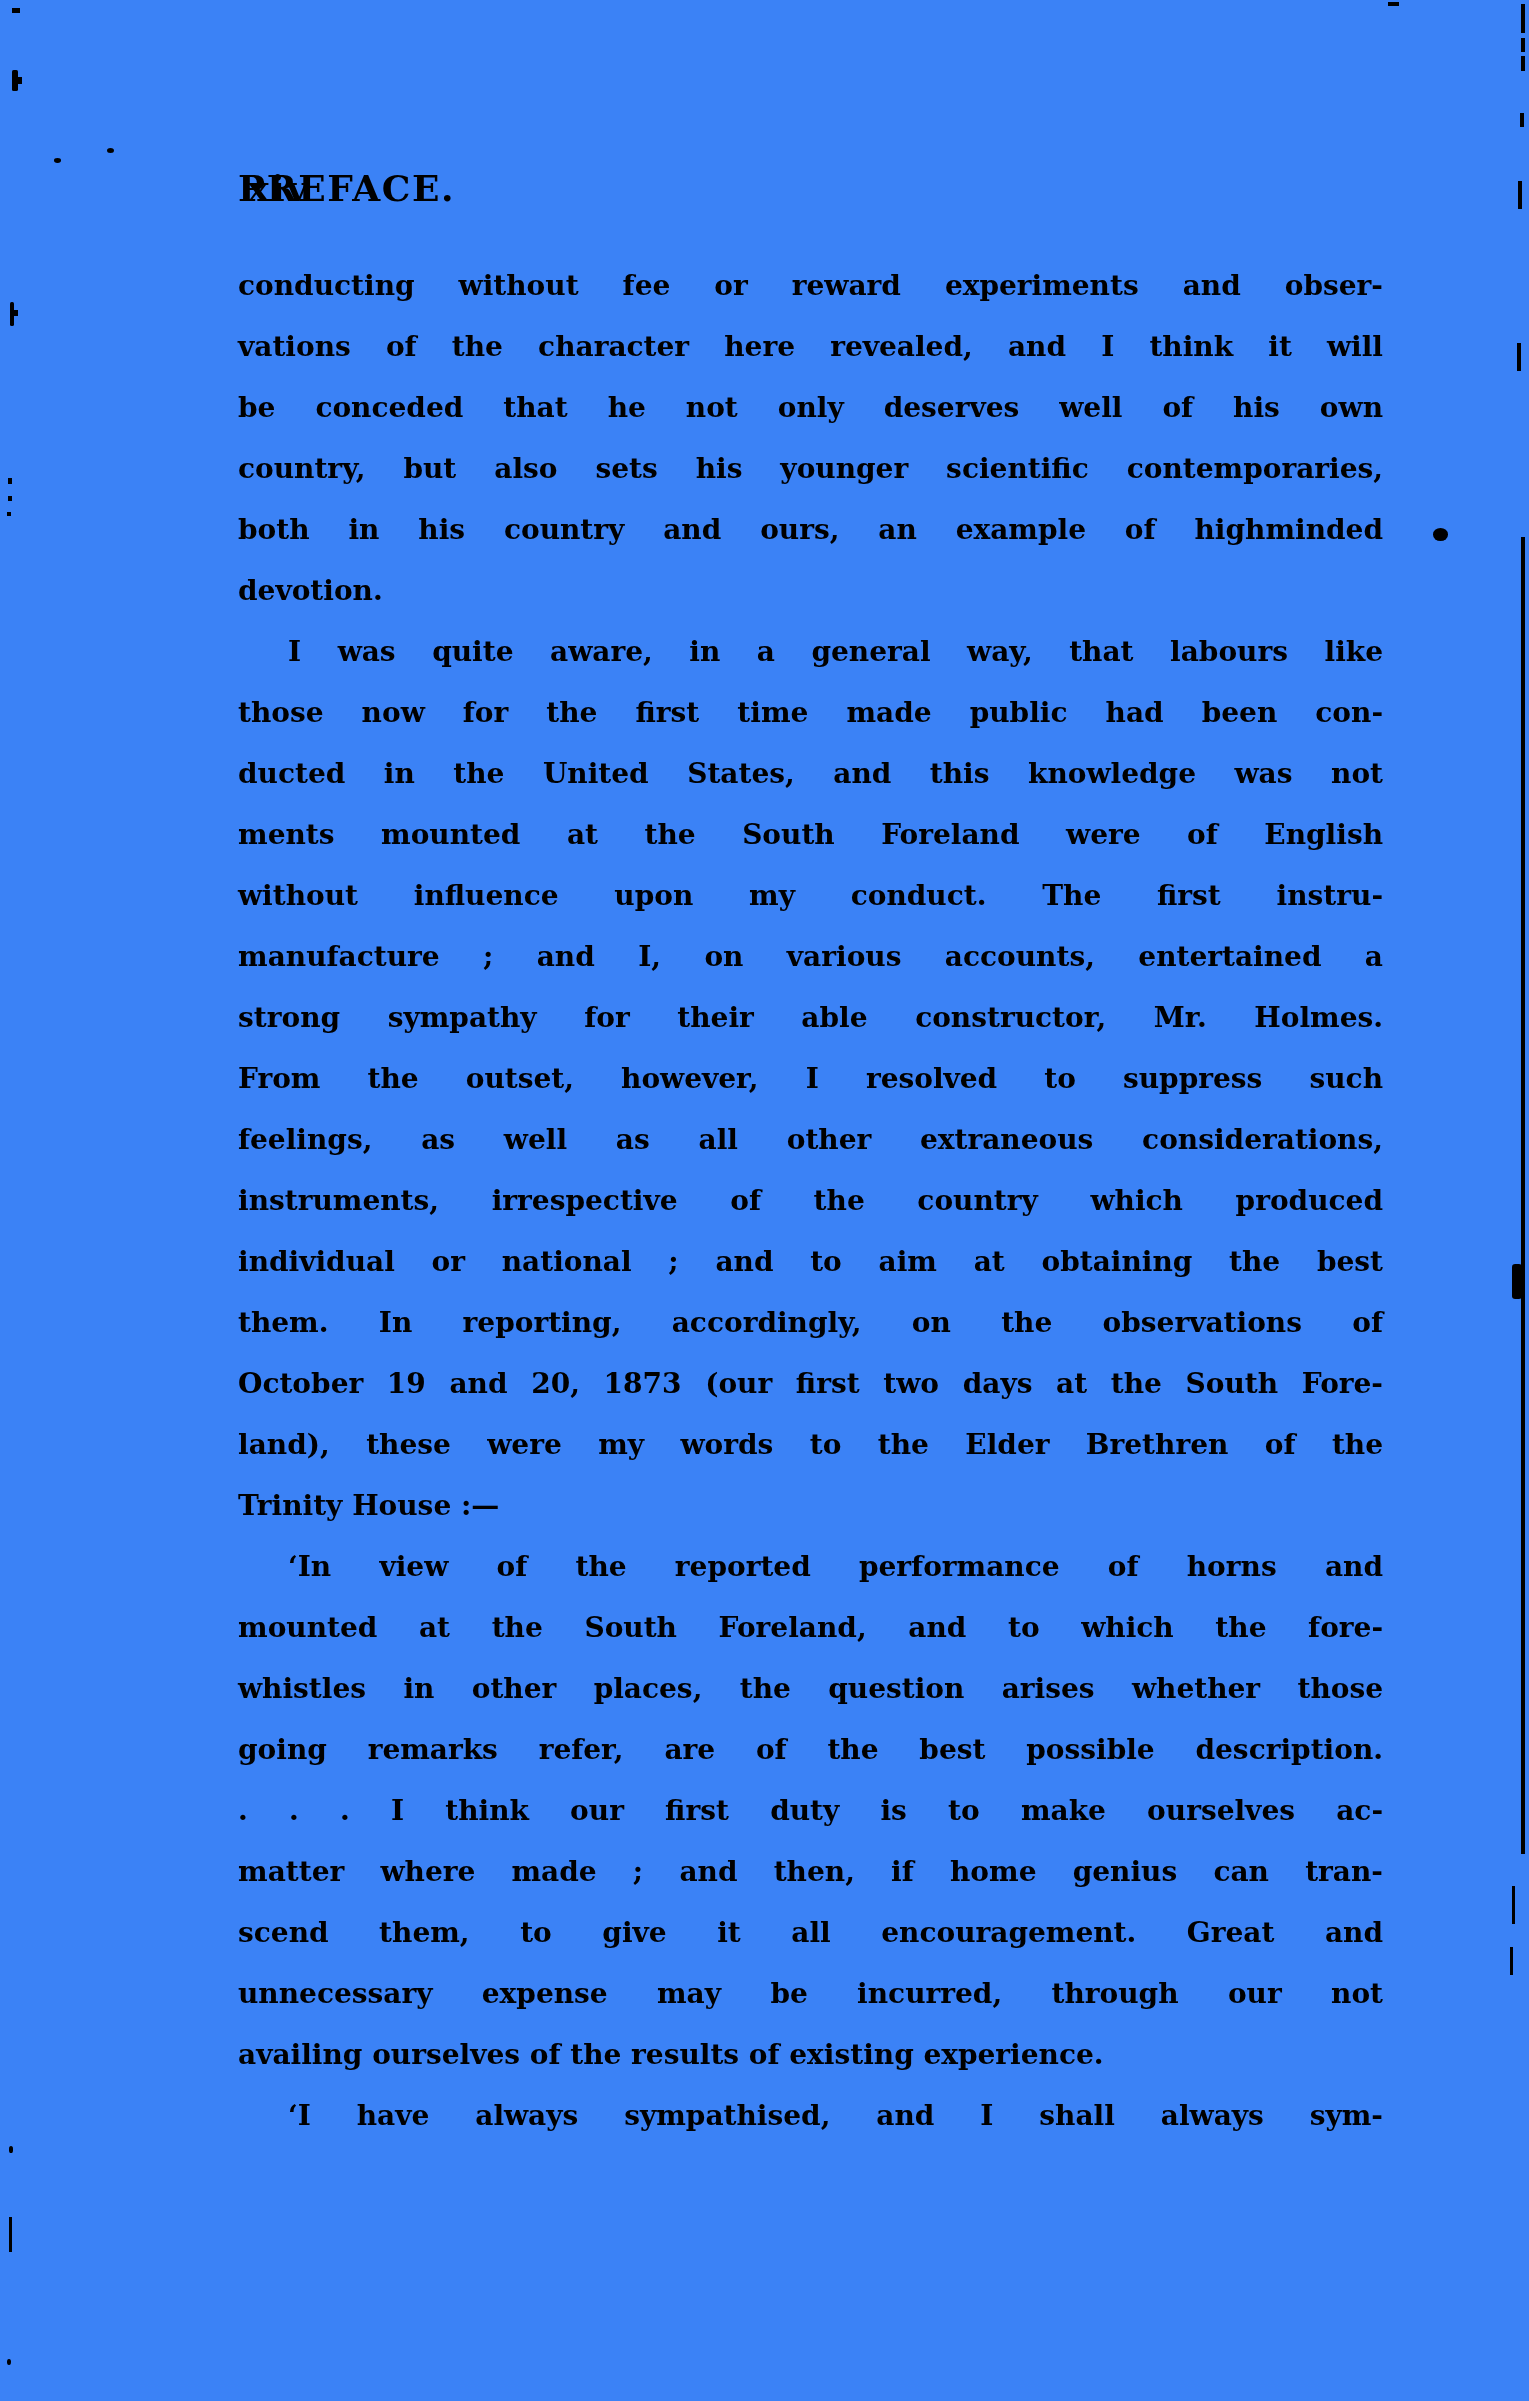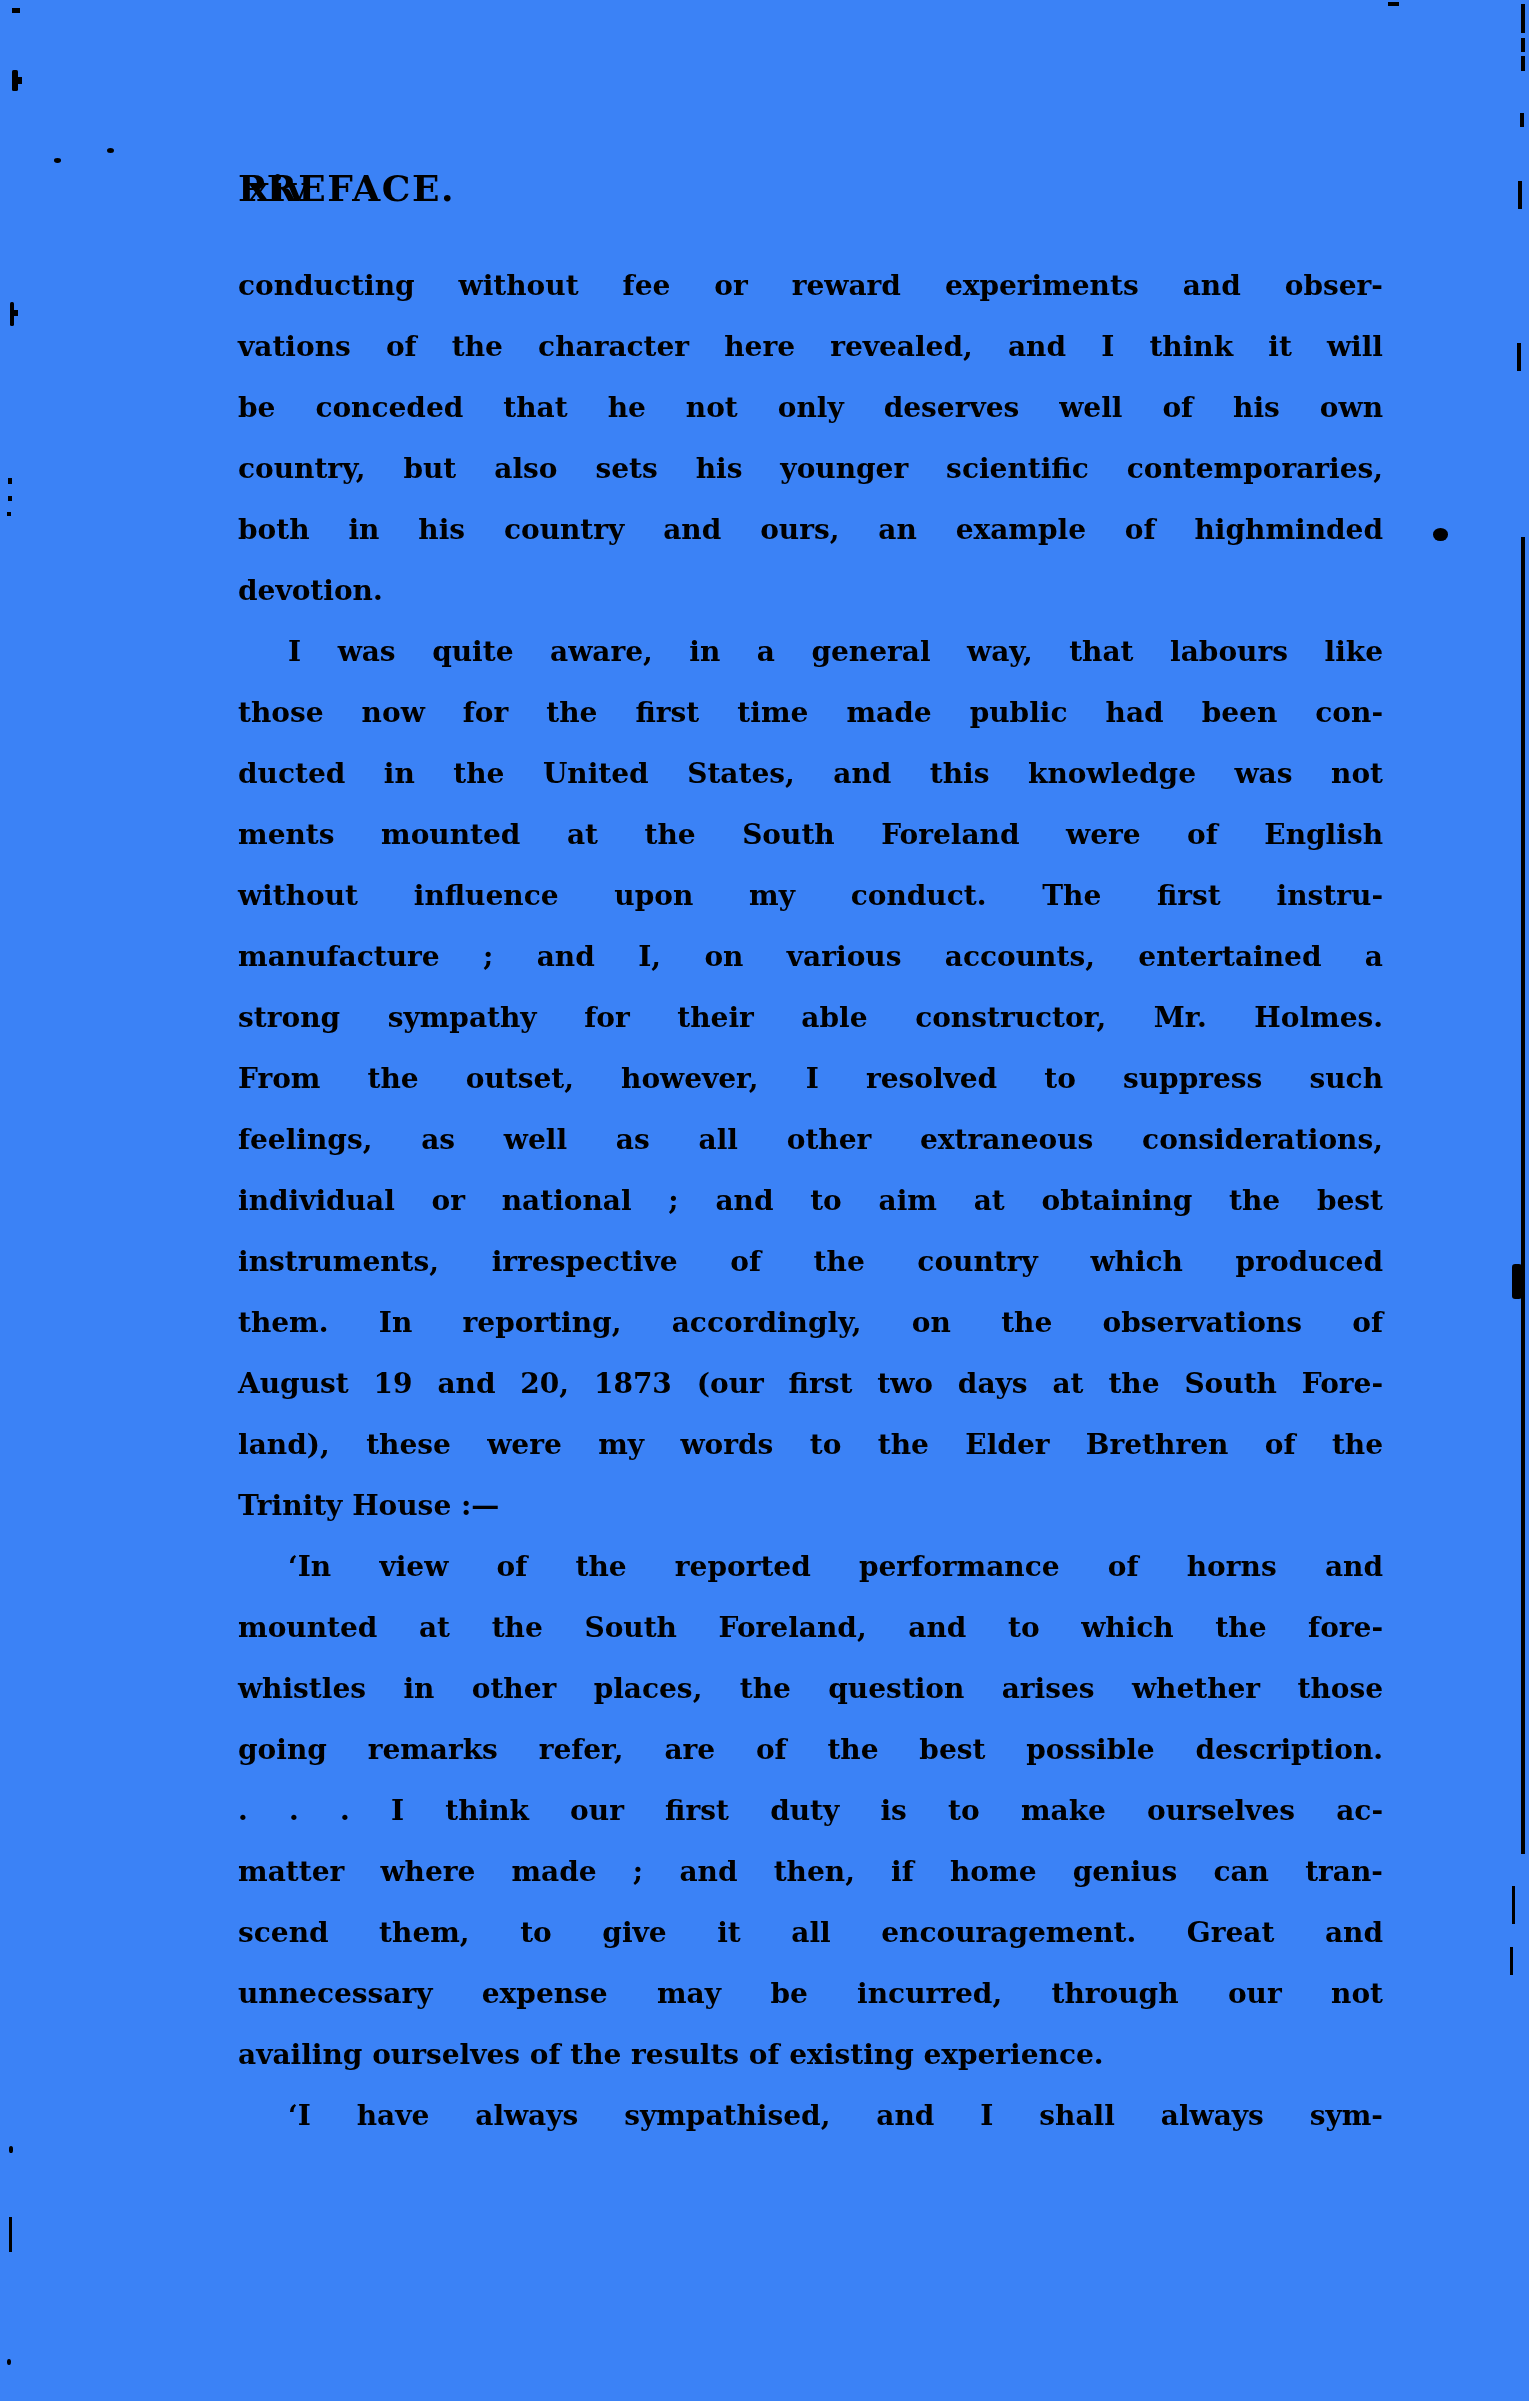--- a/index.html
+++ b/index.html
@@ -86,24 +86,24 @@
       <div class="line">devotion.</div>
       <div class="line j indent">I was quite aware, in a general way, that labours like</div>
       <div class="line j">those now for the first time made public had been con-</div>
       <div class="line j">ducted in the United States, and this knowledge was not</div>
       <div class="line j">ments mounted at the South Foreland were of English</div>
       <div class="line j">without influence upon my conduct.  The first instru-</div>
       <div class="line j">manufacture ; and I, on various accounts, entertained a</div>
       <div class="line j">strong sympathy for their able constructor, Mr. Holmes.</div>
       <div class="line j">From the outset, however, I resolved to suppress such</div>
       <div class="line j">feelings, as well as all other extraneous considerations,</div>
+      <div class="line j">instruments, irrespective of the country which produced</div>
       <div class="line j">individual or national ; and to aim at obtaining the best</div>
-      <div class="line j">instruments, irrespective of the country which produced</div>
       <div class="line j">them.  In reporting, accordingly, on the observations of</div>
-      <div class="line j">August 19 and 20, 1873 (our first two days at the South Fore-</div>
+      <div class="line j">October 19 and 20, 1873 (our first two days at the South Fore-</div>
       <div class="line j">land), these were my words to the Elder Brethren of the</div>
       <div class="line">Trinity House :—</div>
       <div class="line j indent">‘In view of the reported performance of horns and</div>
       <div class="line j">mounted at the South Foreland, and to which the fore-</div>
       <div class="line j">whistles in other places, the question arises whether those</div>
       <div class="line j">going remarks refer, are of the best possible description.</div>
       <div class="line j">. . . I think our first duty is to make ourselves ac-</div>
       <div class="line j">matter where made ; and then, if home genius can tran-</div>
       <div class="line j">scend them, to give it all encouragement.  Great and</div>
       <div class="line j">unnecessary expense may be incurred, through our not</div>

